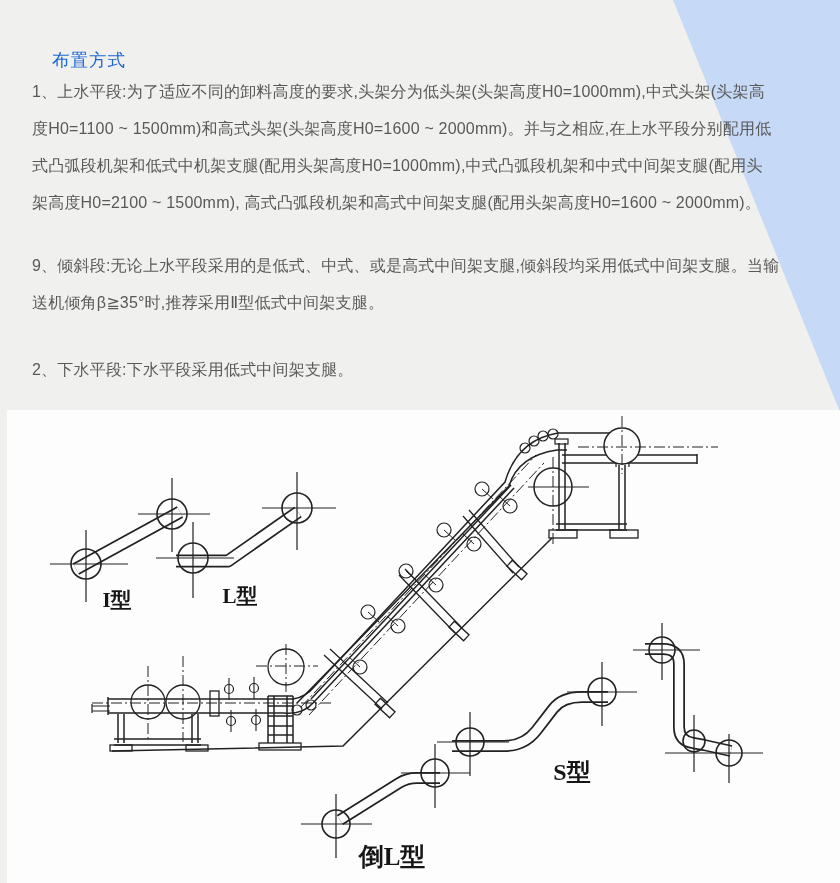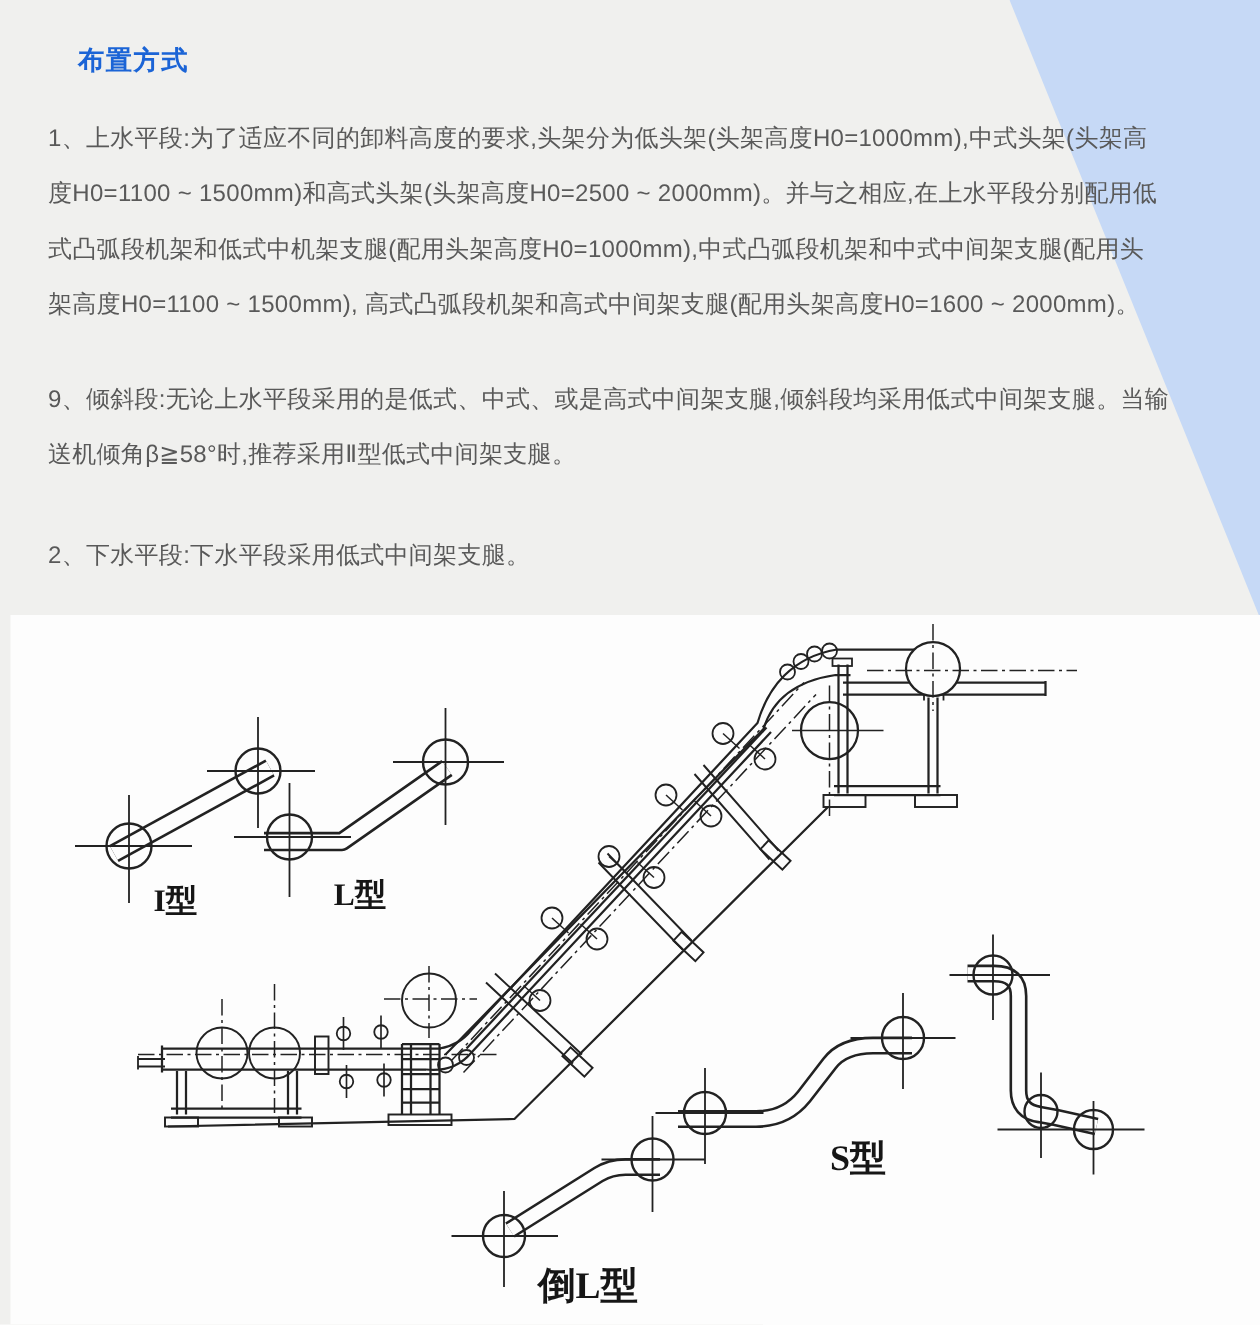--- a/index.html
+++ b/index.html
@@ -2,45 +2,45 @@
 <html><head>
 <meta charset="utf-8">
 <style>
   html,body{margin:0;padding:0;}
   body{width:840px;height:883px;position:relative;overflow:hidden;
        font-family:"Liberation Sans","DejaVu Sans",sans-serif;
        background:#f0f0ee;}
   .wedge{position:absolute;left:0;top:0;width:840px;height:420px;
          background:#c6d9f6;
          clip-path:polygon(673px 0px,840px 0px,840px 412px);z-index:0;}
-  .page-title{position:absolute;left:52px;top:28px;font-size:17.5px;font-weight:bold;
+  .page-title{position:absolute;left:52px;top:48px;font-size:17.5px;font-weight:normal;
               color:#1b64d6;z-index:2;letter-spacing:1px;}
   .tline{position:absolute;left:32px;white-space:nowrap;font-size:16px;color:#595959;
          z-index:2;letter-spacing:0.2px;text-align:right;}
   .diagram-area{position:absolute;left:7px;right:0;top:410px;bottom:0;background:#fdfdfd;z-index:1;}
   svg{position:absolute;left:0;top:410px;z-index:3;}
   svg text{font-family:"Liberation Serif","DejaVu Serif",serif;font-weight:bold;fill:#161616;}
   .lbl-sm{font-size:21px;}
   .lbl-md{font-size:24px;}
   .lbl-lg{font-size:25px;}
 </style>
 </head>
 <body>
 
 <div class="wedge"></div>
 
 <div class="page-title">布置方式</div>
 
 <div>
   <div class="tline" style="top:82px">1、上水平段:为了适应不同的卸料高度的要求,头架分为低头架(头架高度H0=1000mm),中式头架(头架高</div>
-  <div class="tline" style="top:119px">度H0=1100 ~ 1500mm)和高式头架(头架高度H0=2500 ~ 2000mm)。并与之相应,在上水平段分别配用低</div>
+  <div class="tline" style="top:119px">度H0=1100 ~ 1500mm)和高式头架(头架高度H0=1600 ~ 2000mm)。并与之相应,在上水平段分别配用低</div>
   <div class="tline" style="top:156px">式凸弧段机架和低式中机架支腿(配用头架高度H0=1000mm),中式凸弧段机架和中式中间架支腿(配用头</div>
-  <div class="tline" style="top:193px">架高度H0=1100 ~ 1500mm), 高式凸弧段机架和高式中间架支腿(配用头架高度H0=1600 ~ 2000mm)。</div>
+  <div class="tline" style="top:193px">架高度H0=2100 ~ 1500mm), 高式凸弧段机架和高式中间架支腿(配用头架高度H0=1600 ~ 2000mm)。</div>
   <div class="tline" style="top:256px">9、倾斜段:无论上水平段采用的是低式、中式、或是高式中间架支腿,倾斜段均采用低式中间架支腿。当输</div>
-  <div class="tline" style="top:293px">送机倾角β≧58°时,推荐采用Ⅱ型低式中间架支腿。</div>
+  <div class="tline" style="top:293px">送机倾角β≧35°时,推荐采用Ⅱ型低式中间架支腿。</div>
   <div class="tline" style="top:360px">2、下水平段:下水平段采用低式中间架支腿。</div>
 </div>
 
 <div class="diagram-area"></div>
 
 <svg width="840" height="473" viewBox="0 0 840 473">
 
   <g>
     <path d="M 76 159 L 180 102" stroke="#222" stroke-width="13" fill="none"></path>
     <path d="M 76 159 L 180 102" stroke="#fdfdfd" stroke-width="9.5" fill="none"></path>

